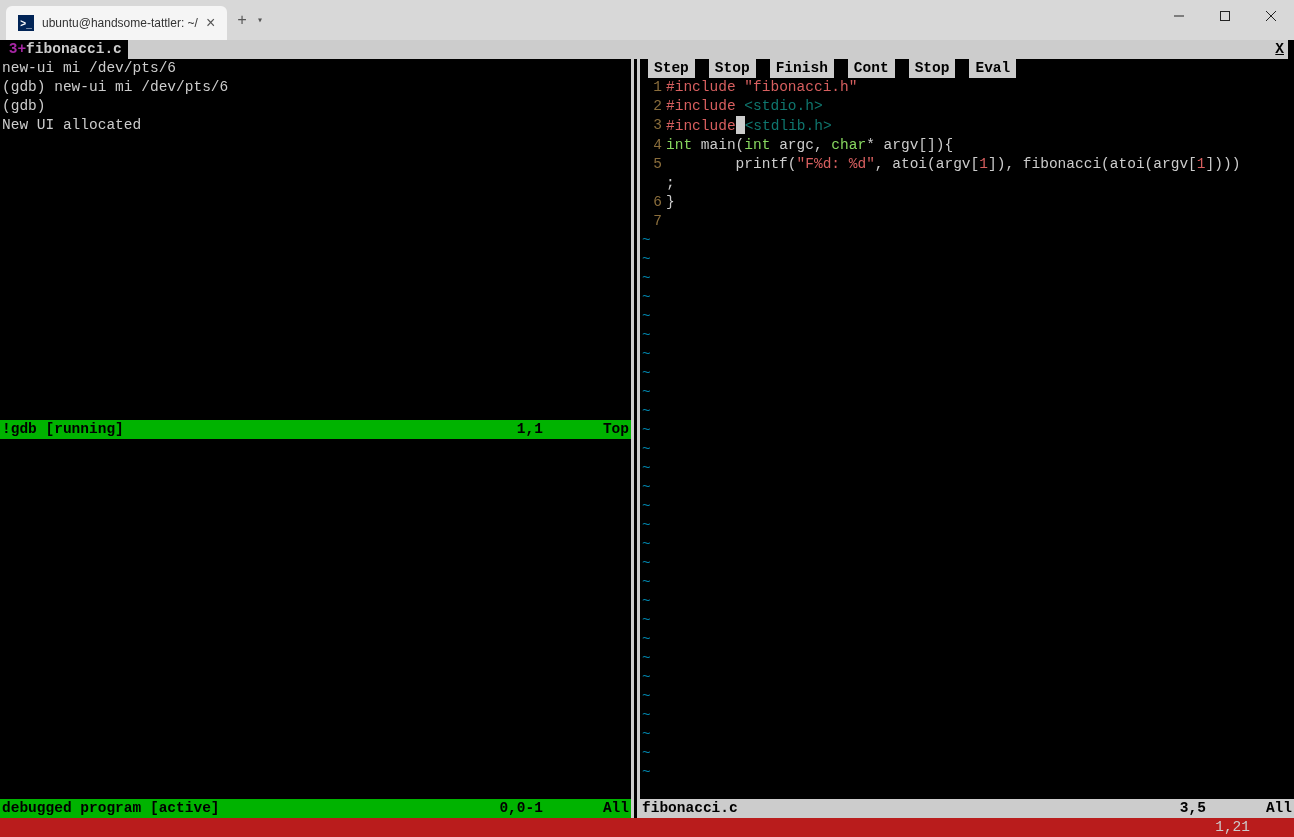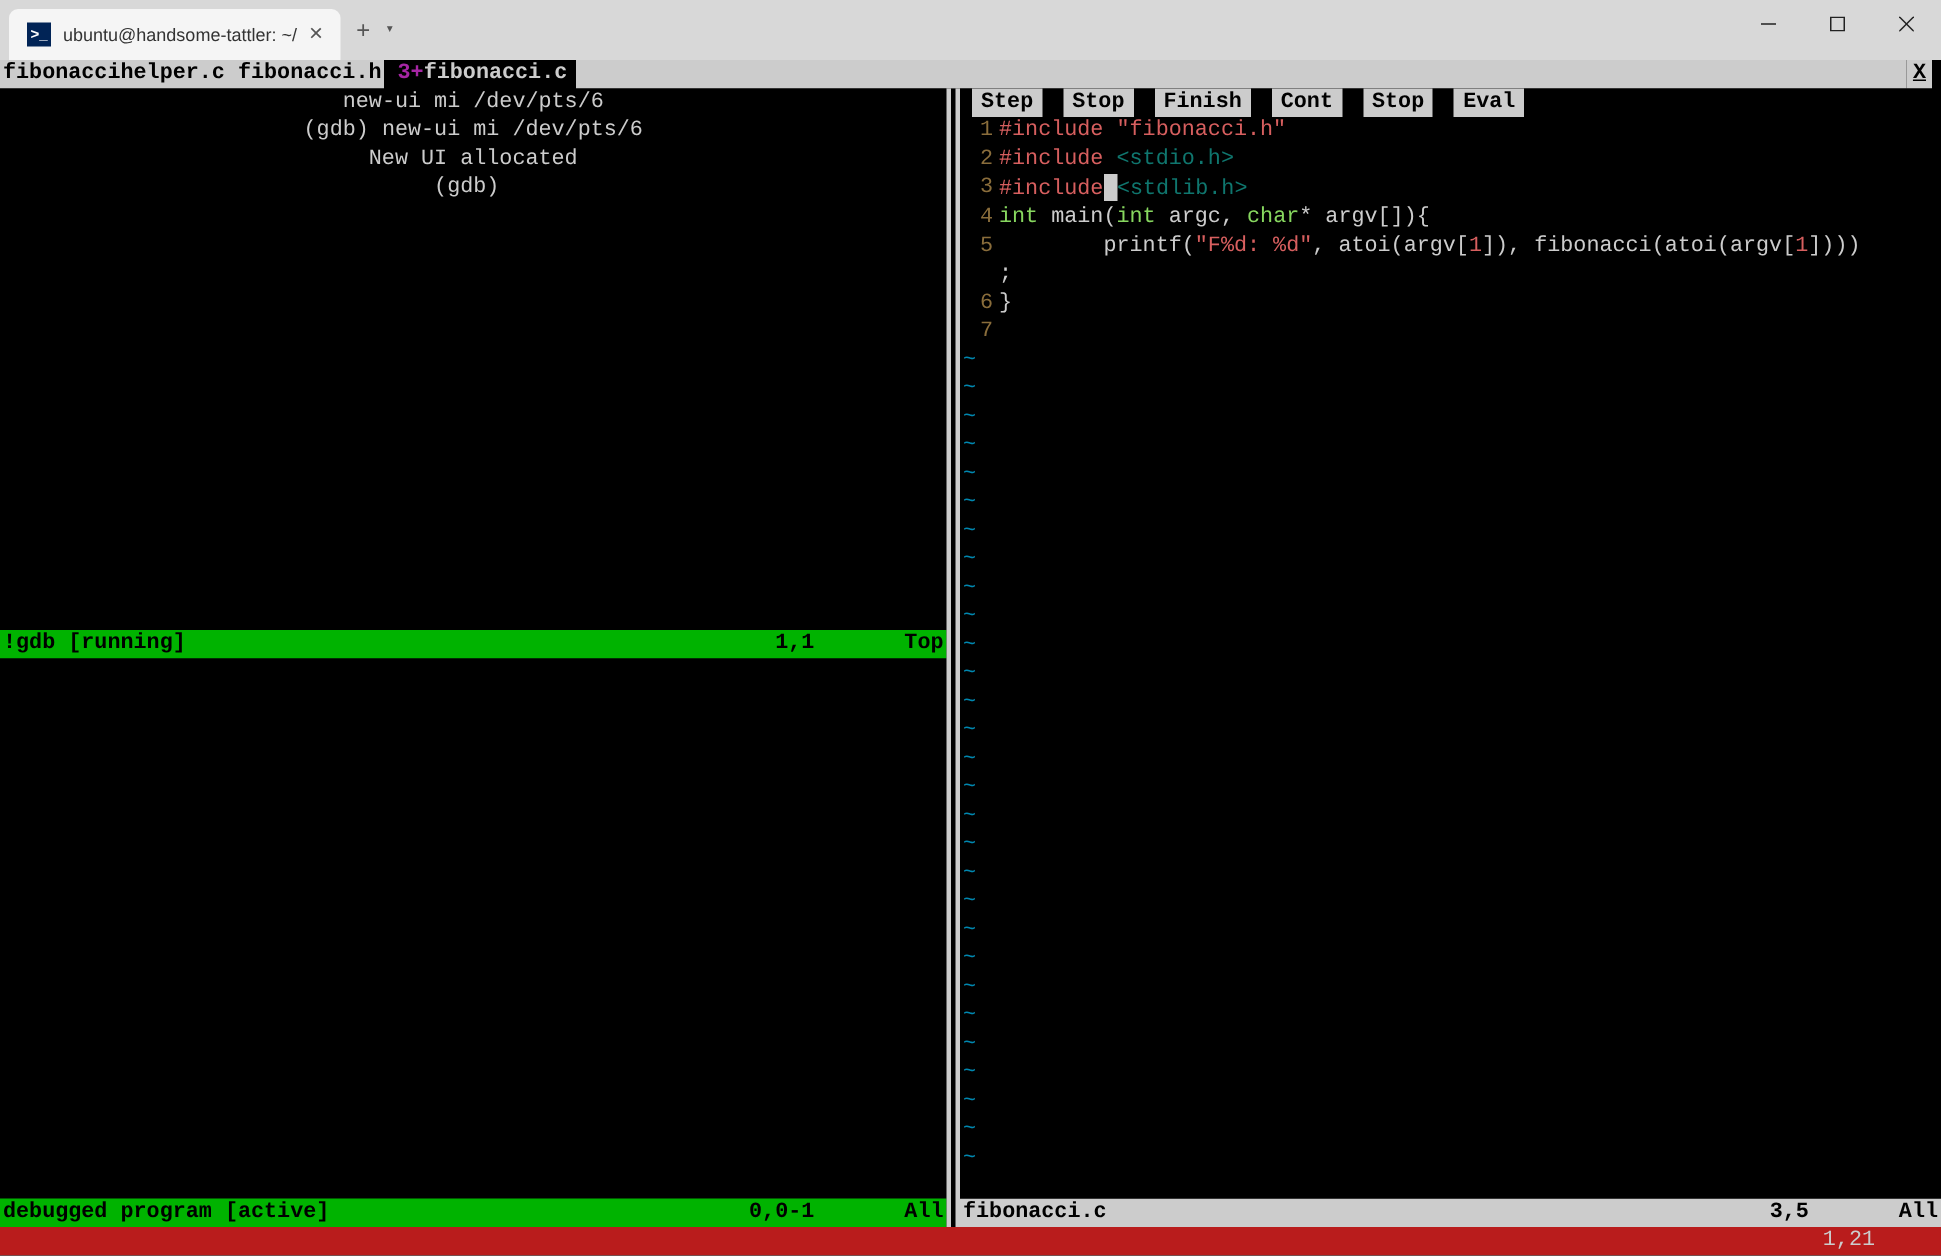--- a/index.html
+++ b/index.html
@@ -28,21 +28,21 @@
   
   
   .split { display: flex; height: 759px; }
   .left-col { width: 631px; display: flex; flex-direction: column; }
   .vsplit-bar { width: 9px; background: #ccc; display: flex; flex-direction: column; }
   .vsplit-bar .inner { background:#000; width:3px; margin-left:3px; height:100%; }
   .right-col { flex: 1; display: flex; flex-direction: column; position: relative; }
   
   
   .pane { background: #000; color: #ccc; }
-  .gdb-pane { height: 361px; padding: 0 2px; text-align: center; }
+  .gdb-pane { height: 361px; padding: 0 2px; }
   .gdb-pane .line { white-space: pre; }
   
   .statusline { height: 19px; background: #00b300; color: #000; display: flex; padding: 0 2px; font-weight: bold; }
   .statusline .sl-name { }
   .statusline .sl-pos { margin-left: auto; }
   .statusline .sl-pct { margin-left: 60px; }
   .statusline.inactive-white { background: #ccc; color: #000; }
   
   .empty-pane { flex: 1; background: #000; }
   
@@ -95,35 +95,34 @@
           <line x1="0" y1="0" x2="10" y2="10"></line>
           <line x1="10" y1="0" x2="0" y2="10"></line>
         </svg>
       </div>
   </div>
 </div>
 
 <div class="term">
 
   <div class="vim-tabline">
-    <span class="vim-tab"> fibonaccihelper.c  fibonacci.h </span>
     <span class="vim-modified-marker">&nbsp;<span>3+</span></span>
     <span class="vim-current-tab"> fibonacci.c</span>
     <span style="flex:1;background:#ccc;height:100%;margin-left:6px;"></span>
     <span class="vim-tabline-x" style="background:#ccc;color:#000;height:100%;padding:0 4px;">X</span>
   </div>
 
   <div class="split">
 
     <div class="left-col">
       <div class="pane gdb-pane" id="gdb-pane">
           <div class="line">new-ui mi /dev/pts/6</div>
           <div class="line">(gdb) new-ui mi /dev/pts/6</div>
+          <div class="line">(gdb) </div>
           <div class="line">New UI allocated</div>
-          <div class="line">(gdb) </div>
         </div>
       <div class="statusline">
         <span class="sl-name">!gdb [running]</span>
         <span class="sl-pos">1,1</span>
         <span class="sl-pct">Top</span>
       </div>
       <div class="empty-pane"></div>
       <div class="statusline">
         <span class="sl-name">debugged program [active]</span>
         <span class="sl-pos">0,0-1</span>

